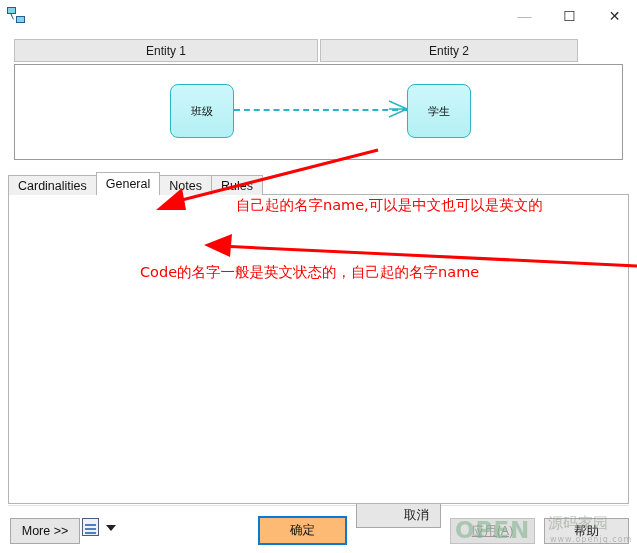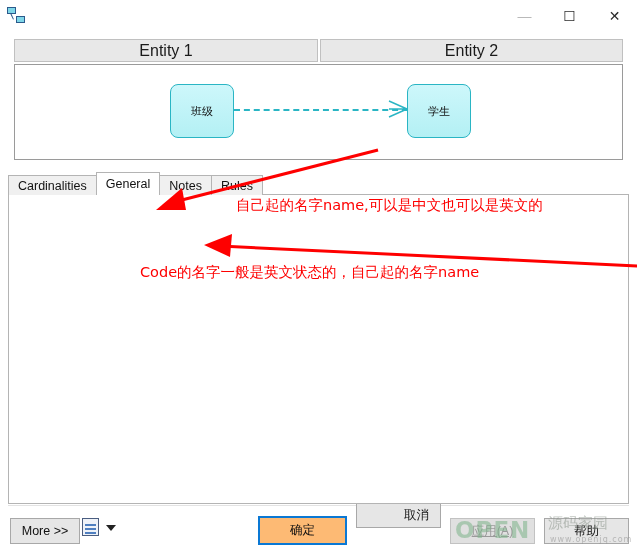--- a/index.html
+++ b/index.html
@@ -77,25 +77,25 @@
     left: 14px; top: 39px;
     width: 609px; height: 23px;
     display: flex;
     gap: 2px;
   }
   .entity-header {
     background: #e8e8e8;
     border: 1px solid #c0c0c0;
     box-sizing: border-box;
     display: flex; align-items: center; justify-content: center;
-    font-size: 16px;
+    font-size: 12px;
     color: #1a1a1a;
   }
   .entity-header.e1 { width: 304px; }
-  .entity-header.e2 { width: 303px; }
+  .entity-header.e2 { width: 258px; }
 
   
   .diagram {
     position: absolute;
     left: 14px; top: 64px;
     width: 609px; height: 96px;
     background: #ffffff;
     border: 1px solid #9a9a9a;
     box-sizing: border-box;
   }

